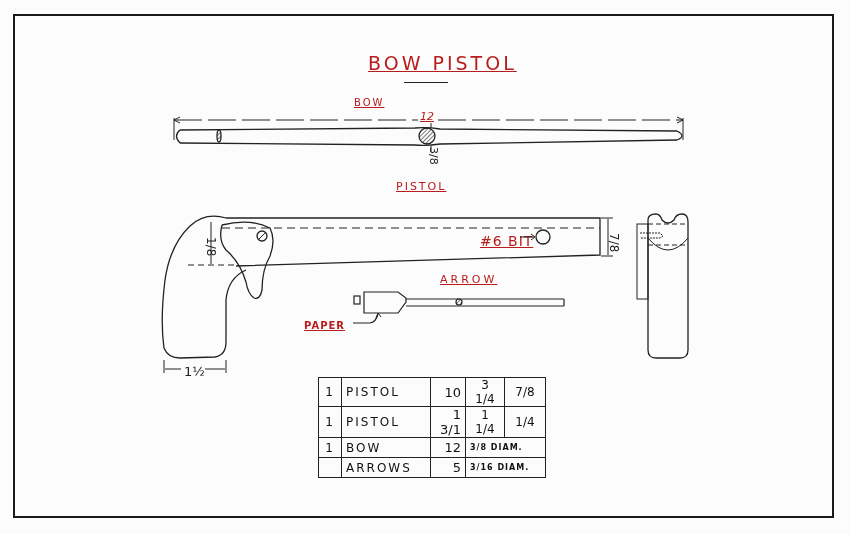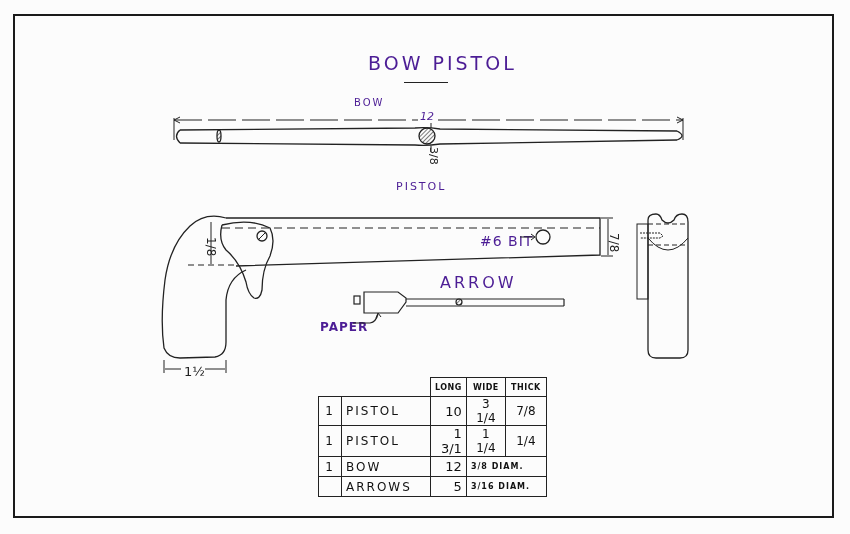--- a/index.html
+++ b/index.html
@@ -1,24 +1,24 @@
 <!DOCTYPE html>
 <html><head>
 <meta charset="utf-8">
 <style>
   html, body { margin: 0; padding: 0; background: #fcfcfc; }
   body { width: 850px; height: 534px; position: relative; overflow: hidden; font-family: "DejaVu Sans", sans-serif; color: #111; }
   .frame { position: absolute; left: 13px; top: 14px; width: 821px; height: 504px; border: 2px solid #1a1a1a; box-sizing: border-box; }
-  .lbl { position: absolute; font-family: "DejaVu Sans", sans-serif; letter-spacing: 2px; color: #4c1d95; white-space: nowrap; }
+  .lbl { position: absolute; font-family: "DejaVu Sans", sans-serif; letter-spacing: 2px; color: #b91c1c; white-space: nowrap; text-decoration: underline; }
   .title { left: 368px; top: 52px; font-size: 19px; letter-spacing: 3px; }
   .title-rule { position: absolute; left: 404px; top: 82px; width: 44px; height: 1px; background: #222; }
   .bow-lbl { left: 354px; top: 97px; font-size: 10px; }
   .pistol-lbl { left: 396px; top: 180px; font-size: 11px; }
-  .arrow-lbl { left: 440px; top: 273px; font-size: 16px; letter-spacing: 3px; }
-  .paper-lbl { left: 320px; top: 320px; font-size: 12px; letter-spacing: 1px; font-weight: bold; }
+  .arrow-lbl { left: 440px; top: 273px; font-size: 11px; letter-spacing: 3px; }
+  .paper-lbl { left: 304px; top: 320px; font-size: 10px; letter-spacing: 1px; font-weight: bold; }
   .bit-lbl { left: 480px; top: 233px; font-size: 14px; letter-spacing: 1px; }
   .dim12 { left: 420px; top: 110px; font-size: 11px; letter-spacing: 0; font-style: italic; }
   svg.draw { position: absolute; left: 0; top: 0; }
   table.bom { position: absolute; left: 318px; top: 377px; border-collapse: collapse; font-family: "DejaVu Sans", sans-serif; }
   table.bom td { border: 1px solid #222; height: 19px; padding: 0 4px; font-size: 12px; letter-spacing: 2px; }
   table.bom tr.hdr td { font-size: 8px; letter-spacing: 0.5px; font-weight: bold; text-align: center; height: 18px; }
   table.bom tr.hdr td.blank { border: none; }
   td.qty { width: 14px; text-align: center; }
   td.part { width: 80px; }
   td.num { text-align: right; width: 26px; letter-spacing: 0 !important; font-size: 13px !important; }
@@ -106,27 +106,20 @@
     <line x1="406" y1="306" x2="564" y2="306"></line>
     <line x1="564" y1="299" x2="564" y2="306"></line>
     <circle cx="459" cy="302" r="3" fill="url(#hatch)"></circle>
     <path d="M353,323 L370,323 Q376,322 378,314"></path>
     <polyline points="376,318 378,313 381,317" stroke-width="1"></polyline>
   </g>
 </svg>
 
 <table class="bom">
   <tbody>
-      <tr class="hdr">
-    <td class="blank"></td>
-    <td class="blank"></td>
-    <td>LONG</td>
-    <td>WIDE</td>
-    <td>THICK</td>
-  </tr>
   <tr>
     <td class="qty">1</td>
     <td class="part">PISTOL</td>
     <td class="num">10</td>
     <td class="w">3 1/4</td>
     <td class="t">7/8</td>
   </tr>
   <tr>
     <td class="qty">1</td>
     <td class="part">PISTOL</td>

